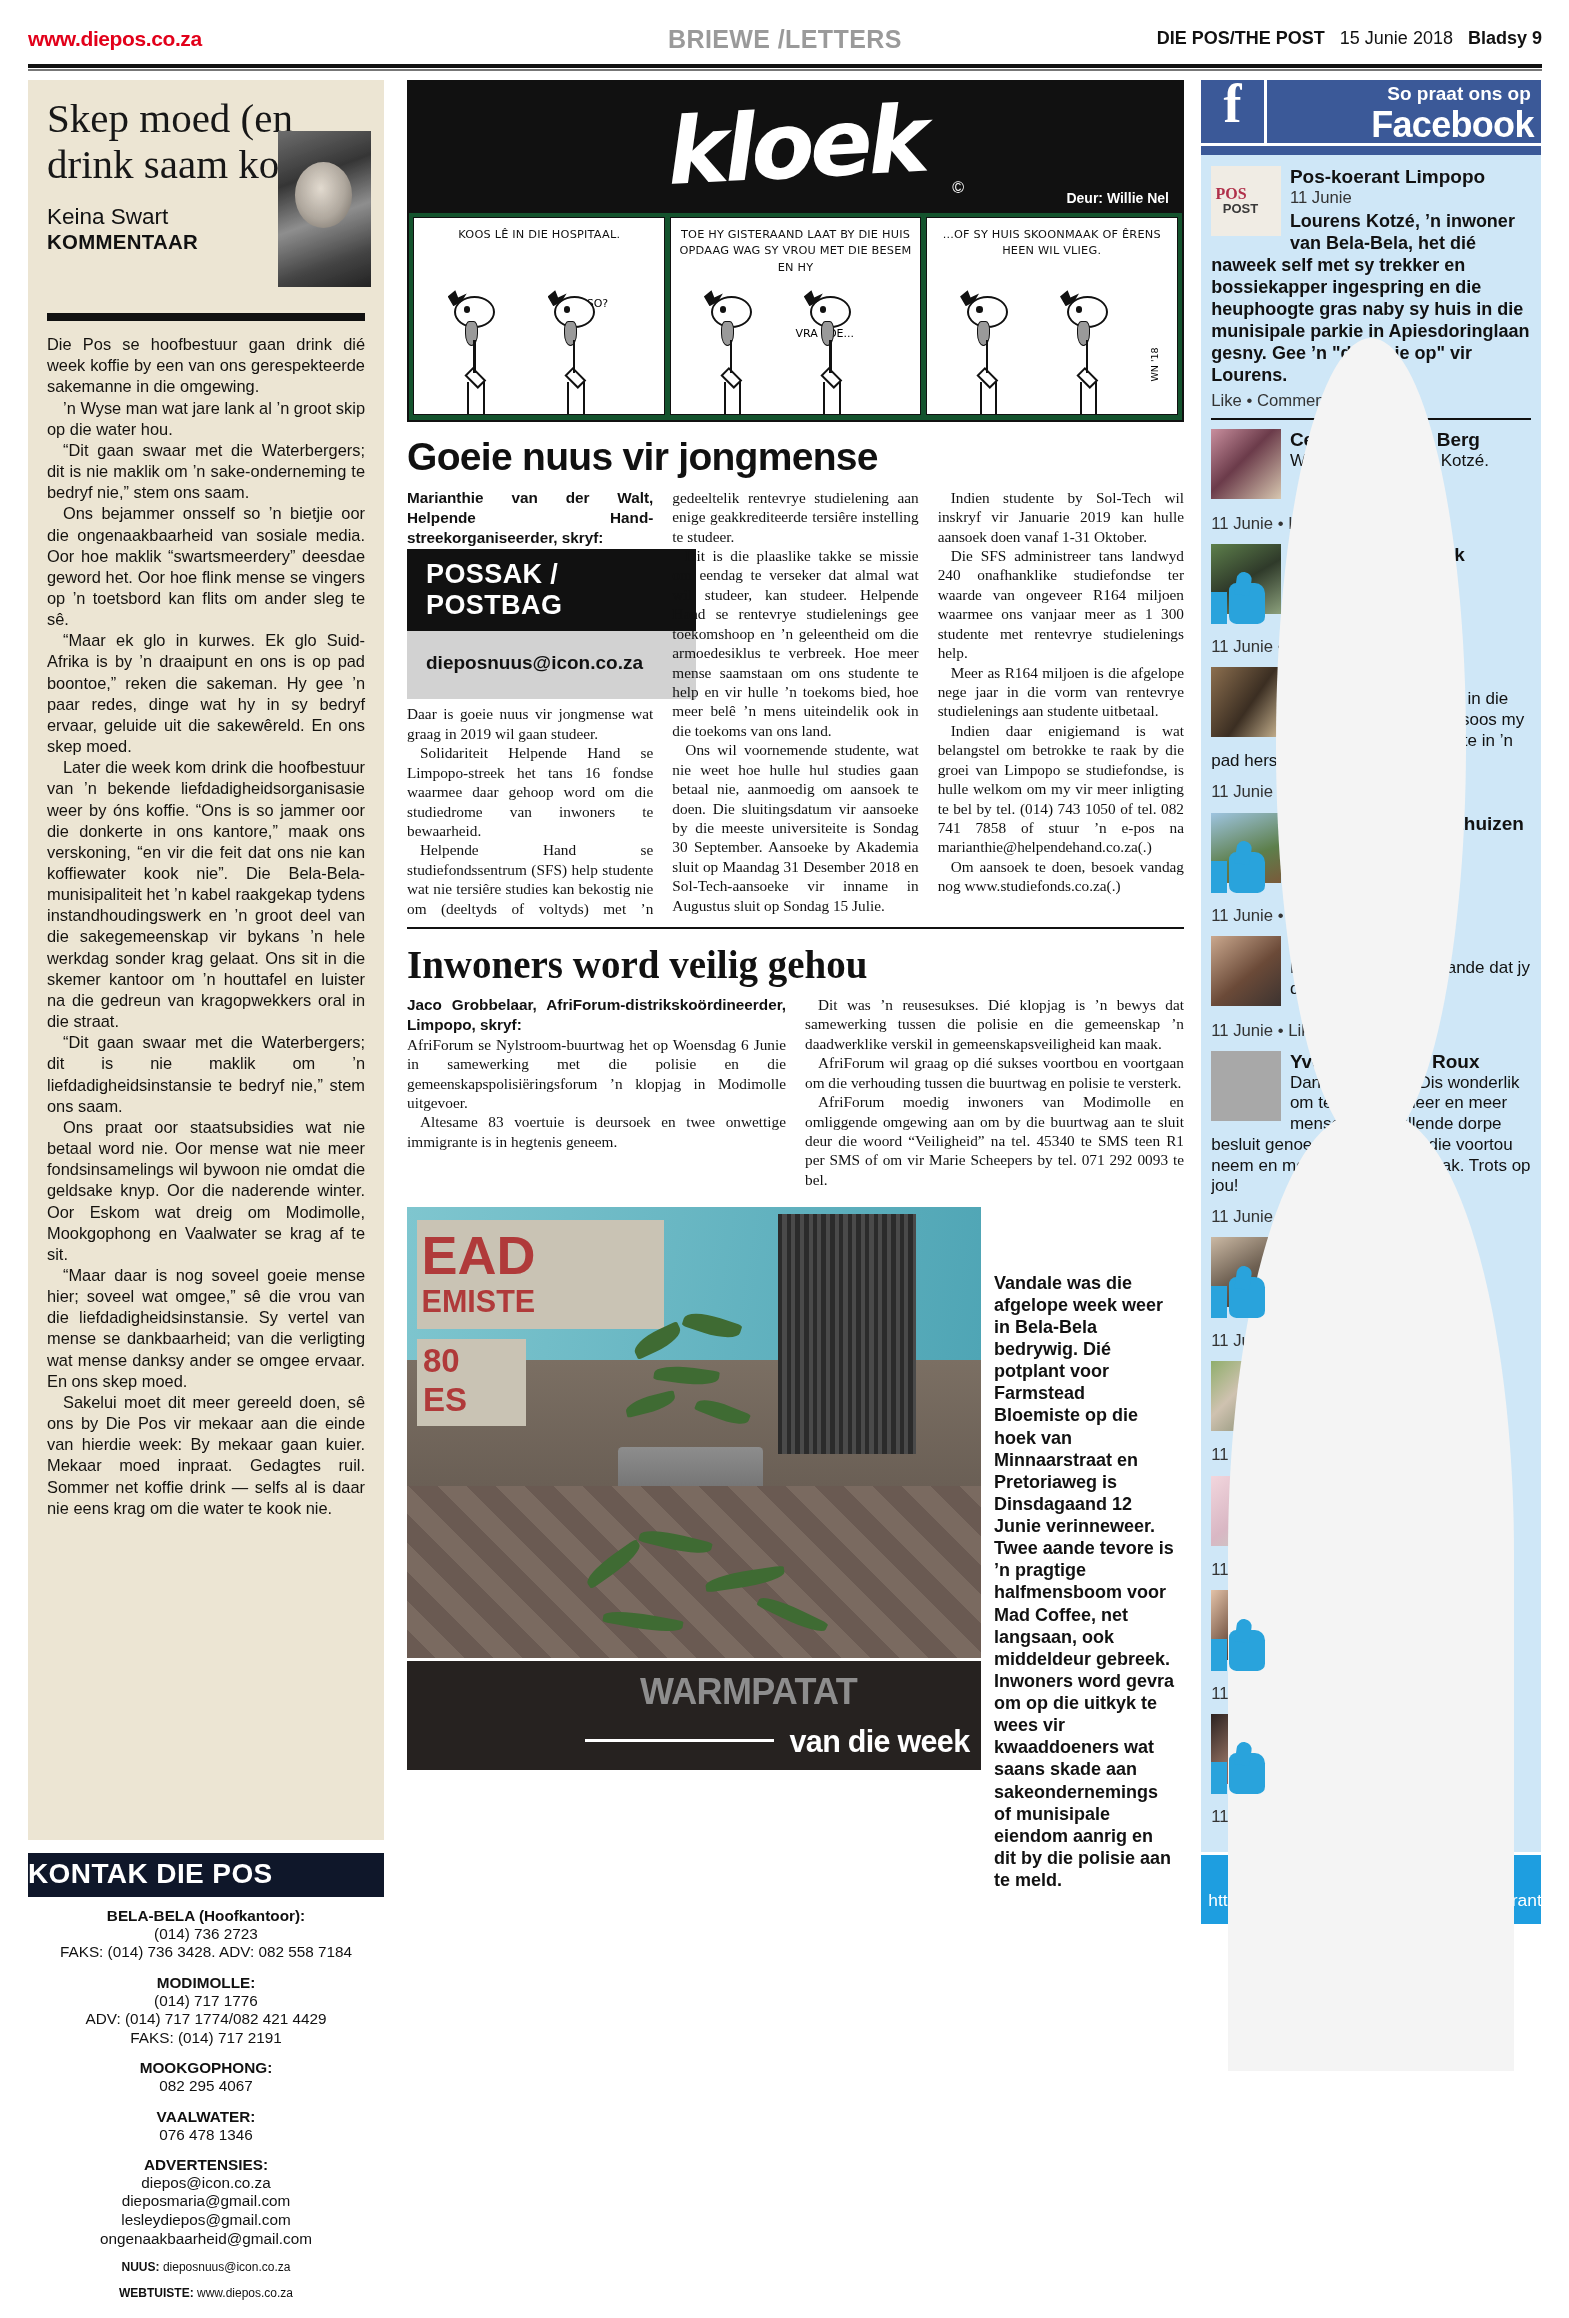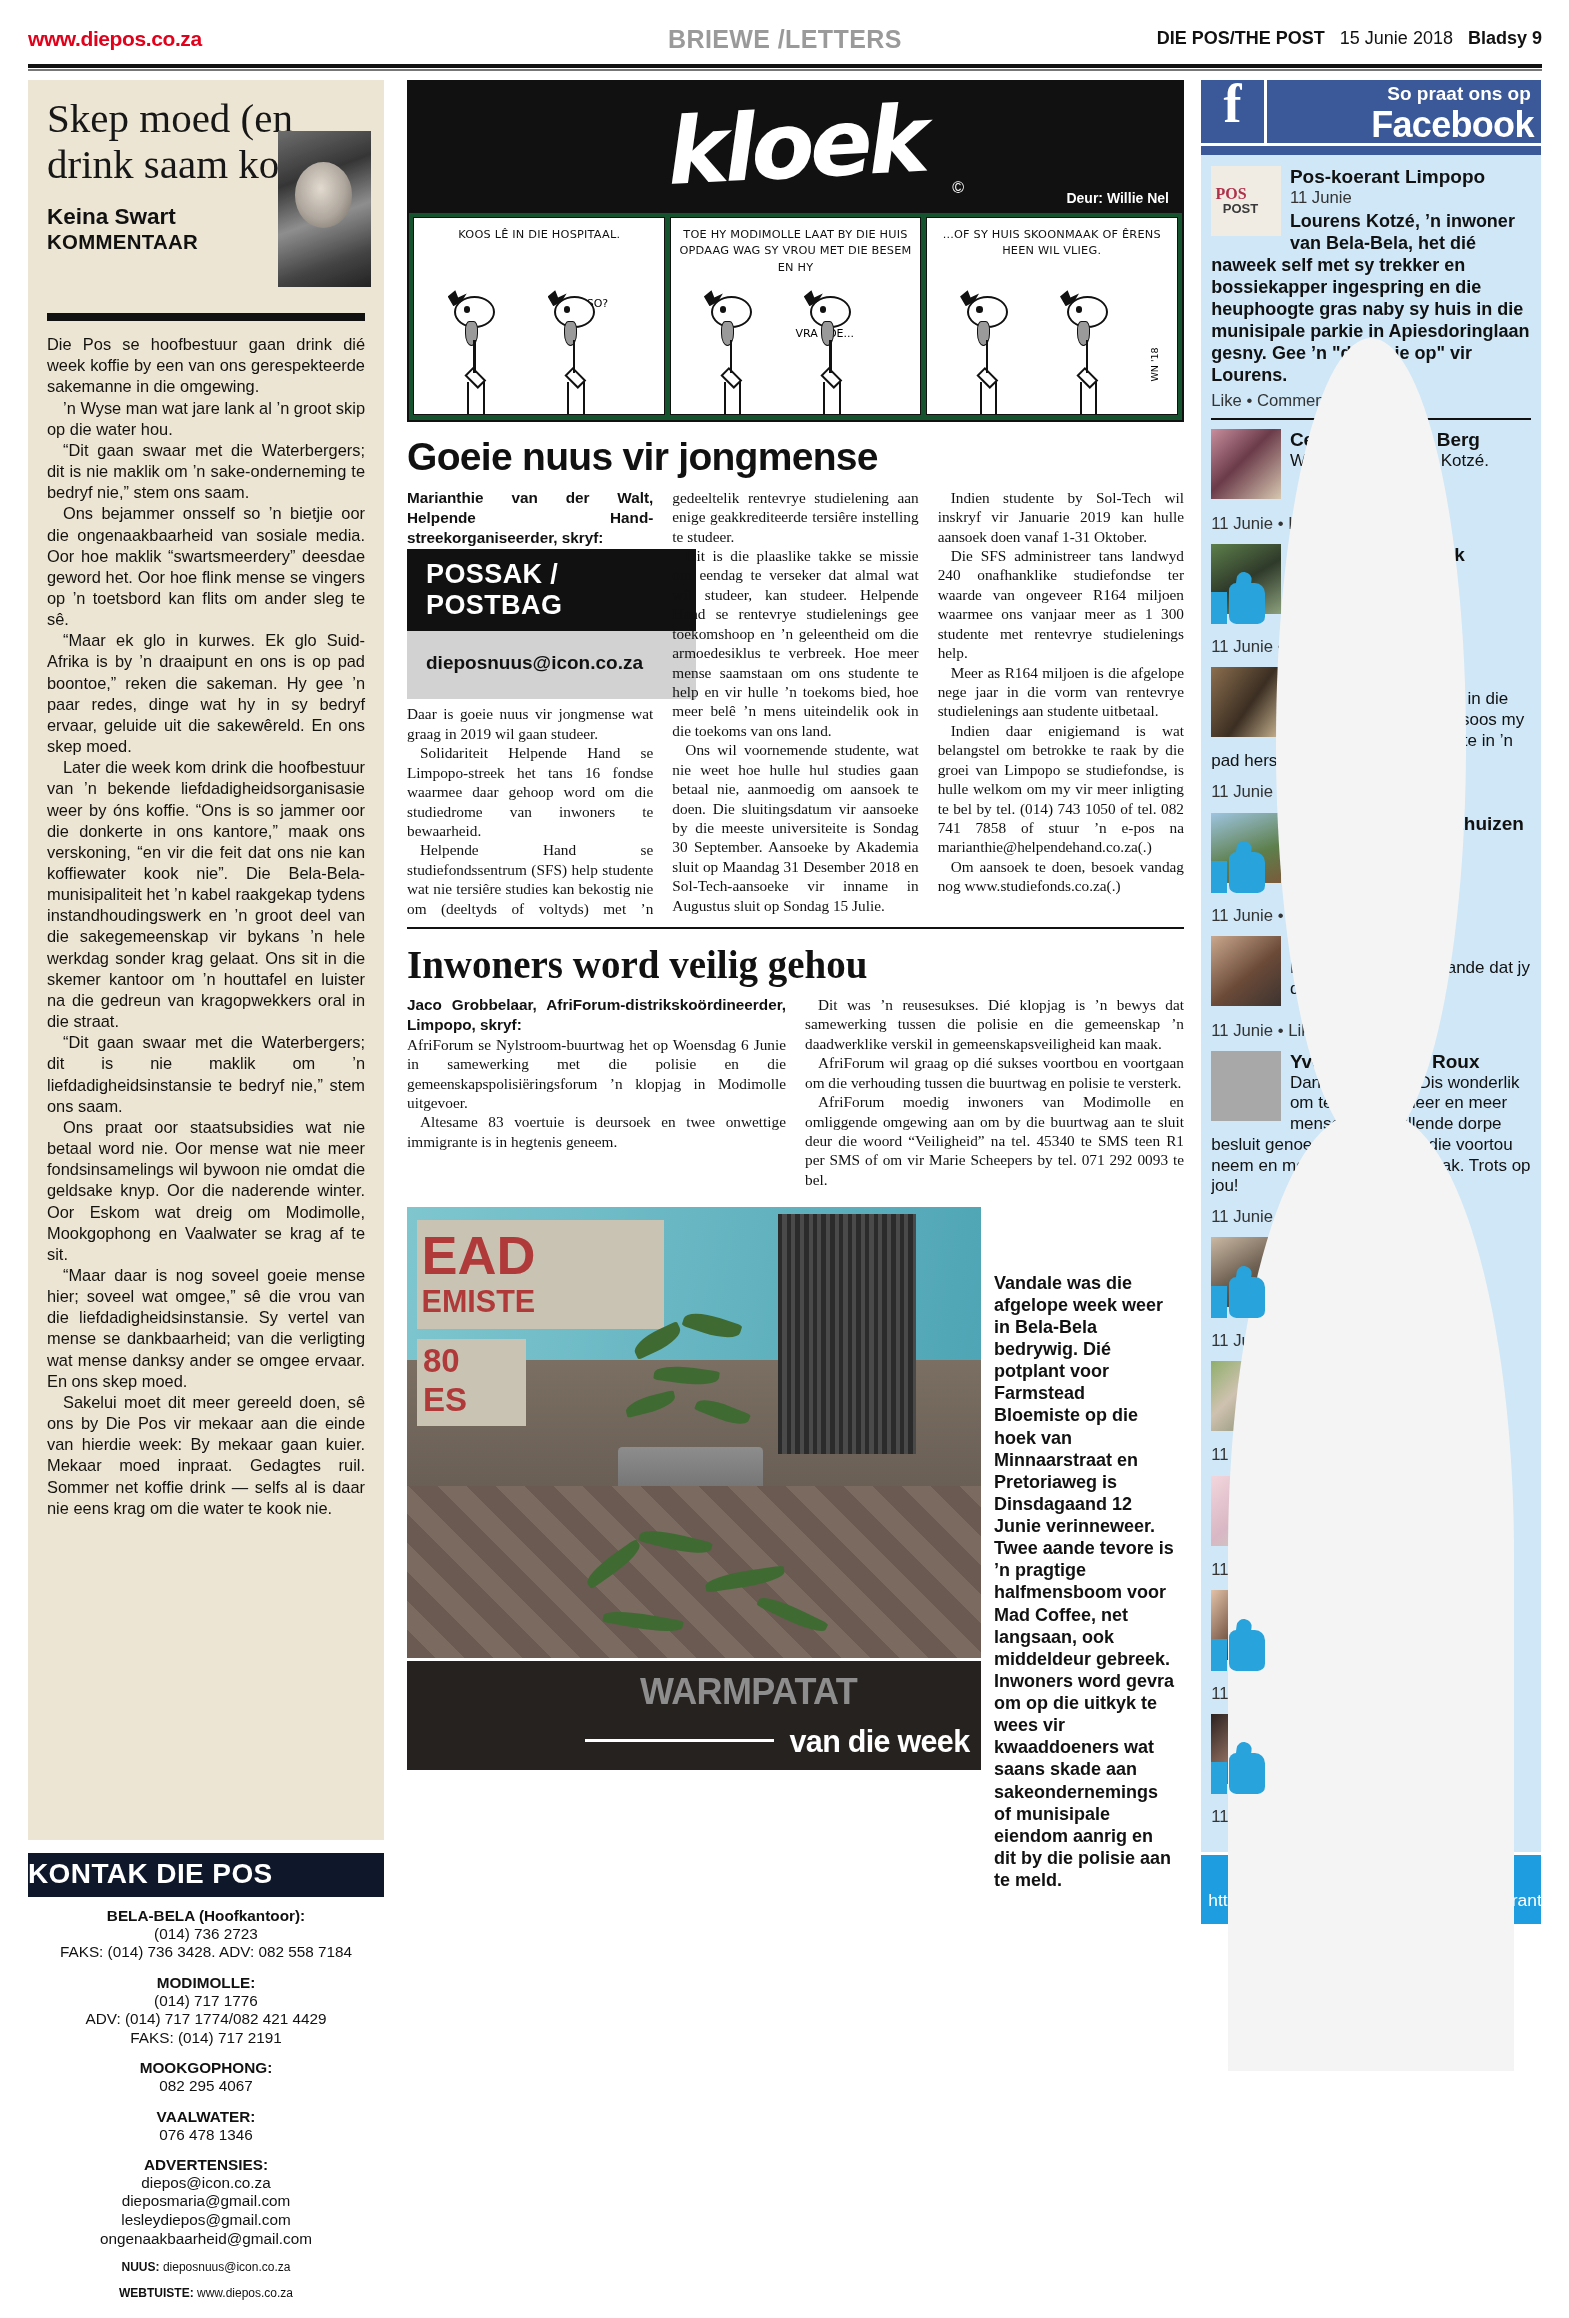--- a/index.html
+++ b/index.html
@@ -33,21 +33,21 @@
   
   .opinion {
     background:#ece5d3; padding:16px 19px 19px 19px; position:relative;
     min-height: 1760px;
   }
   .opinion h1 {
     font-family:"Liberation Serif", serif; font-weight:normal;
     font-size:41px; line-height:1.12; color:#171717; margin-bottom:16px;
   }
   .byline-wrap { position:relative; min-height:102px; }
-  .byline-name { font-size:22.5px; font-weight:bold; color:#111; line-height:1.15;}
+  .byline-name { font-size:22.5px; font-weight:normal; color:#111; line-height:1.15;}
   .byline-kind { font-size:20.4px; font-weight:bold; color:#111; letter-spacing:0.3px; margin-top:1.5px;}
   .byline-photo {
     position:absolute; right:-5.8px; top:-73px; width:93px; height:156px;
     background:linear-gradient(160deg,#6f6f6f 0%, #3c3c3c 30%, #8d8d8d 55%, #4a4a4a 80%, #2b2b2b 100%);
     filter: contrast(1.1);
   }
   .byline-photo::after{
     content:""; position:absolute; left:18%; top:20%; width:62%; height:42%;
     border-radius:50%;
     background:radial-gradient(ellipse at 45% 40%, #d9d2c8 0%, #aaa39a 55%, #6b665f 100%);
@@ -342,21 +342,21 @@
                 <span class="tuft"></span>
                 <span class="eye"></span>
               </div>
               <span class="beak"></span>
             <span class="neck"></span>
               <span class="body"></span>
               <span class="legs"></span>
           </div>
         </div>
         <div class="panel">
-          <div class="cap">TOE HY MODIMOLLE LAAT BY DIE HUIS OPDAAG WAG SY VROU MET DIE BESEM EN HY</div>
+          <div class="cap">TOE HY GISTERAAND LAAT BY DIE HUIS OPDAAG WAG SY VROU MET DIE BESEM EN HY</div>
           <div class="sm-bubble" style="left:50%;top:109px;">VRA TOE...</div>
           <div class="bird l">
             <div class="head">
                 <span class="tuft"></span>
                 <span class="eye"></span>
               </div>
               <span class="beak"></span>
             <span class="neck"></span>
               <span class="body"></span>
               <span class="legs"></span>

